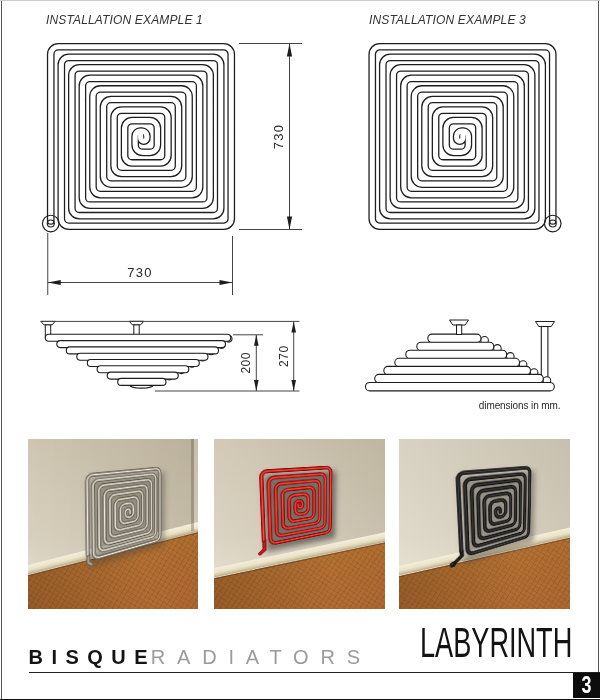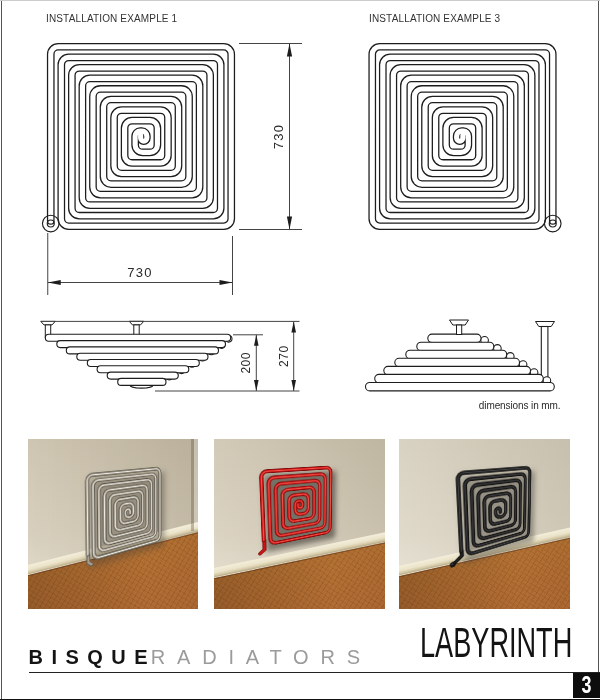--- a/index.html
+++ b/index.html
@@ -1,19 +1,19 @@
 <!DOCTYPE html>
 <html><head>
 <meta charset="utf-8">
 <style>
 html,body { margin:0; padding:0; }
 * { -webkit-font-smoothing: antialiased; }
 body { width:600px; height:700px; position:relative; background:#ffffff;
        font-family:"Liberation Sans", sans-serif; overflow:hidden; }
-.hdr { position:absolute; font-size:10px; color:#333; letter-spacing:0.15px; line-height:1; }
+.hdr { position:absolute; font-size:12px; color:#333; letter-spacing:0.15px; line-height:1;font-style:italic; }
 </style>
 </head>
 <body>
 
 <div style="position:absolute;left:1px;top:0;width:1px;height:700px;background:#555"></div>
 
 <div style="position:absolute;left:598px;top:0;width:1px;height:672px;background:#555"></div>
 
 <div style="position:absolute;left:0;top:0;width:600px;height:1px;background:#ccc"></div>
 

